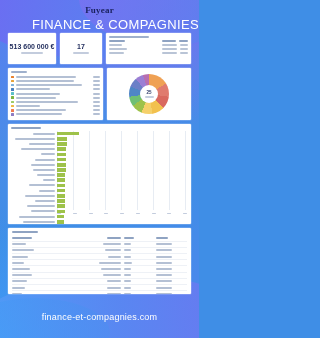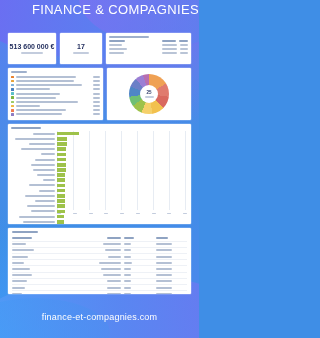--- a/index.html
+++ b/index.html
@@ -97,20 +97,21 @@
 <body>
 
 <div class="bg"></div>
 <div class="swoosh-top"></div>
 <div class="swoosh-top2"></div>
 <div class="swoosh-bot"></div>
 <div class="swoosh-bot2"></div>
 
 <div class="content">
 
+  <div class="logo">Fuyear</div>
   <div class="title">FINANCE &amp; COMPAGNIES</div>
 
   <div class="board">
 
     <div class="row">
       <div class="card kpi" style="width:48px">
         <div class="kpi-val">513 600 000 €</div>
         <div class="kpi-cap"></div>
       </div>
       <div class="card kpi" style="width:42px">

